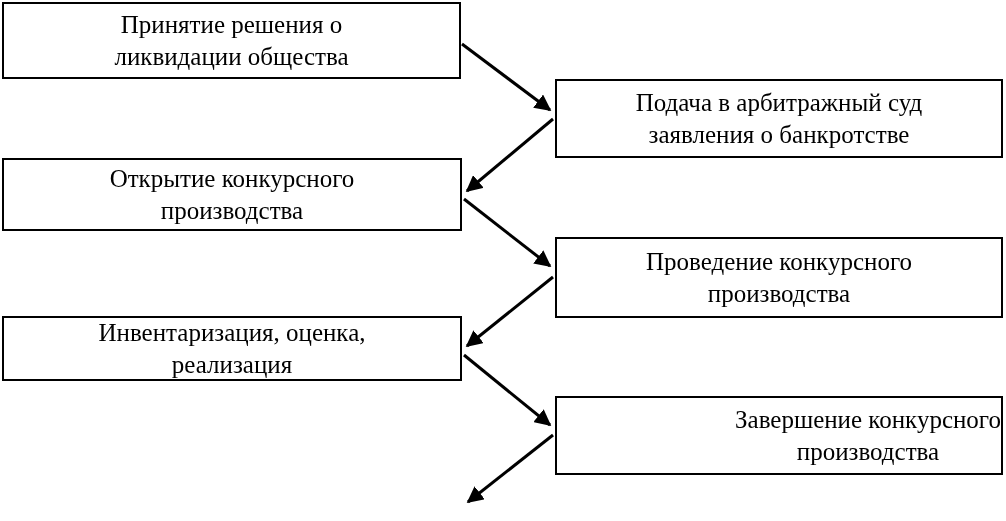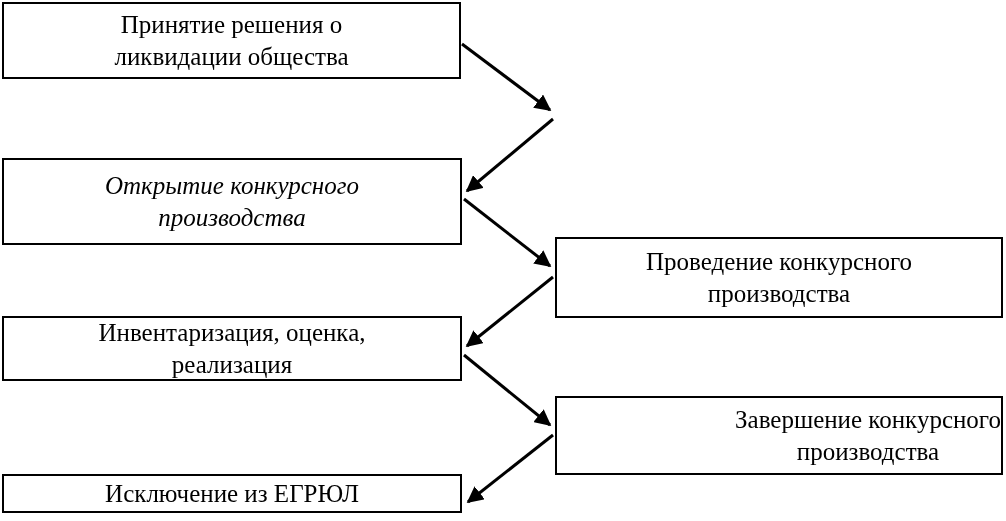--- a/index.html
+++ b/index.html
@@ -25,21 +25,21 @@
     align-items: center;
     justify-content: center;
     text-align: center;
     font-size: 25px;
     line-height: 1.28;
     white-space: pre-line;
   }
   
   .b0 { left: 2px;   top: 2px;   width: 459px; height: 77px; }
   .b1 { left: 555px; top: 79px;  width: 448px; height: 79px; }
-  .b2 { left: 2px;   top: 158px; width: 460px; height: 87px; font-style: italic; }
+  .b2 { left: 2px;   top: 158px; width: 460px; height: 73px; }
   .b3 { left: 555px; top: 237px; width: 448px; height: 81px; }
   .b4 { left: 2px;   top: 316px; width: 460px; height: 65px; }
   .b5 { left: 555px; top: 396px; width: 448px; height: 79px; justify-content: flex-end; }
   .b6 { left: 2px;   top: 474px; width: 460px; height: 39px; }
   .arrows {
     position: absolute;
     left: 0; top: 0;
     width: 1006px;
     height: 521px;
     pointer-events: none;
@@ -53,20 +53,24 @@
 </head>
 <body>
 
 <div class="canvas">
 
   <div class="box b0">
     <span>Принятие решения о
 ликвидации общества</span>
   </div>
 
+  <div class="box b1">
+    <span>Подача в арбитражный суд
+заявления о банкротстве</span>
+  </div>
 
   <div class="box b2">
     <span>Открытие конкурсного
 производства</span>
   </div>
 
   <div class="box b3">
     <span>Проведение конкурсного
 производства</span>
   </div>
@@ -74,23 +78,20 @@
   <div class="box b4">
     <span>Инвентаризация, оценка,
 реализация</span>
   </div>
 
   <div class="box b5">
     <span>Завершение конкурсного
 производства</span>
   </div>
 
-  <div class="box b6">
-    <span>Исключение из ЕГРЮЛ</span>
-  </div>
 
   <svg class="arrows" viewBox="0 0 1006 521" xmlns="http://www.w3.org/2000/svg" aria-hidden="true">
     <defs>
       <marker id="ah" viewBox="0 0 10 10" refX="9" refY="5" markerWidth="5.5" markerHeight="5.5" orient="auto">
         <path d="M0,0 L10,5 L0,10 Z" fill="#000000"></path>
       </marker>
     </defs>
     <line class="arrow-line" x1="462" y1="44" x2="550" y2="110" marker-end="url(#ah)"></line>
     <line class="arrow-line" x1="553" y1="119" x2="467" y2="191" marker-end="url(#ah)"></line>
     <line class="arrow-line" x1="464" y1="199" x2="550" y2="266" marker-end="url(#ah)"></line>

